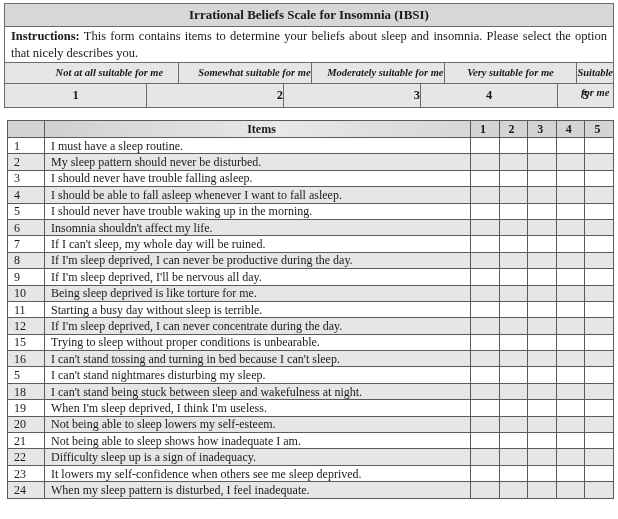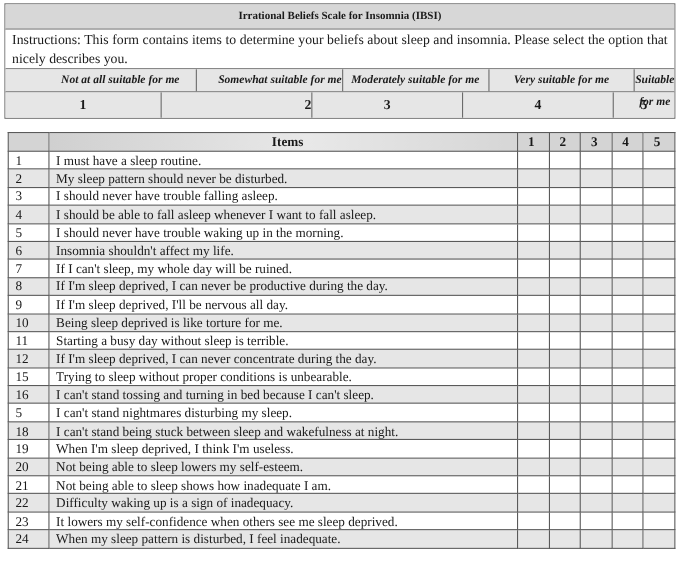--- a/index.html
+++ b/index.html
@@ -3,33 +3,33 @@
 <meta charset="utf-8">
 <style>
   html, body { margin: 0; padding: 0; background: #ffffff; }
   body { width: 618px; height: 519px; position: relative; overflow: hidden;
          font-family: "Liberation Serif", "DejaVu Serif", serif; color: #1a1a1a; }
 
   
   .scale-box { position: absolute; left: 4px; top: 3px; width: 610px;
                border: 1px solid #6b6b6b; box-sizing: border-box; }
   .scale-title { height: 22px; background: #d7d7d7; border-bottom: 1px solid #6b6b6b;
-                 text-align: center; font-weight: bold; font-size: 10px; line-height: 22px; }
+                 text-align: center; font-weight: bold; font-size: 13px; line-height: 22px; }
   .instructions { height: 36px; background: #ffffff; border-bottom: 1px solid #6b6b6b;
                   font-size: 12.5px; line-height: 17px; padding: 1px 6px 0 6px; box-sizing: border-box;
                   text-align: justify; }
-  .instructions b { font-weight: normal; }
+  .instructions b { font-weight: bold; }
   .scale-row { display: flex; background: #e6e6e6; }
   .scale-row.labels { height: 20px; border-bottom: 1px solid #6b6b6b; padding-left: 36px; }
   .scale-row.numbers { height: 23px; }
   .scale-cell { border-right: 1px solid #6b6b6b; box-sizing: border-box; text-align: center; }
   .scale-cell:last-child { border-right: none; }
   .scale-row.labels .scale-cell { font-style: italic; font-weight: bold; font-size: 10.5px; line-height: 20px; }
   .scale-row.numbers .scale-cell { font-weight: bold; font-size: 12.5px; line-height: 23px; }
-  .c1 { width: 142px; } .c2 { width: 137px; text-align: right; } .c3 { width: 137px; } .c4 { width: 137px; } .c5 { flex: 1; }
+  .c1 { width: 142px; } .c2 { width: 137px; text-align: right; } .c3 { width: 137px; text-align: right; } .c4 { width: 137px; } .c5 { flex: 1; }
 
   
   .items-table { position: absolute; left: 7px; top: 120px; border-collapse: collapse;
                  table-layout: fixed; width: 606px; }
   .items-table th, .items-table td { border: 1px solid #5a5a5a; padding: 0; font-size: 12px;
                  height: 15.4px; line-height: 14px; overflow: hidden; white-space: nowrap; }
   .items-table thead th { background: #d4d4d4; font-weight: bold; height: 16px; }
   .items-table thead th.items-head { text-align: center; padding-left: 8px;
                  background: linear-gradient(to right, #d0d0d0, #e8e8e8 55%, #d6d6d6); }
   .items-table thead th.score-head { text-align: left; padding-left: 9px; }
@@ -249,21 +249,21 @@
         <td class="num">21</td>
         <td class="text">Not being able to sleep shows how inadequate I am.</td>
         <td></td>
         <td></td>
         <td></td>
         <td></td>
         <td></td>
       </tr>
       <tr class="even">
         <td class="num">22</td>
-        <td class="text">Difficulty waking up is a sign of inadequacy.</td>
+        <td class="text">Difficulty sleep up is a sign of inadequacy.</td>
         <td></td>
         <td></td>
         <td></td>
         <td></td>
         <td></td>
       </tr>
       <tr class="odd">
         <td class="num">23</td>
         <td class="text">It lowers my self-confidence when others see me sleep deprived.</td>
         <td></td>

